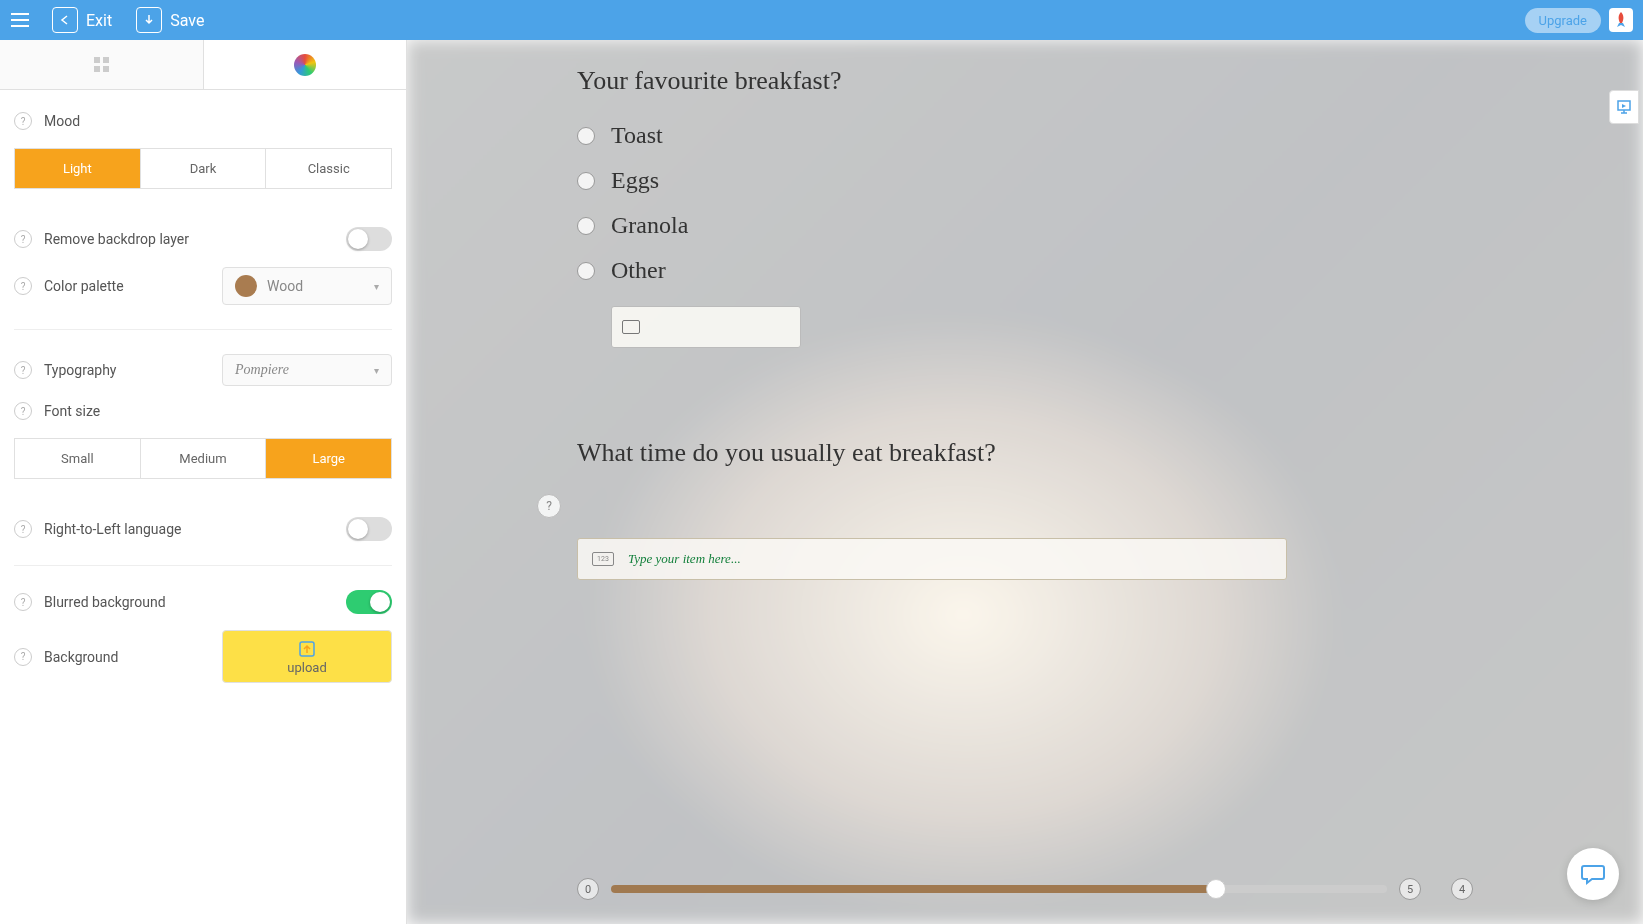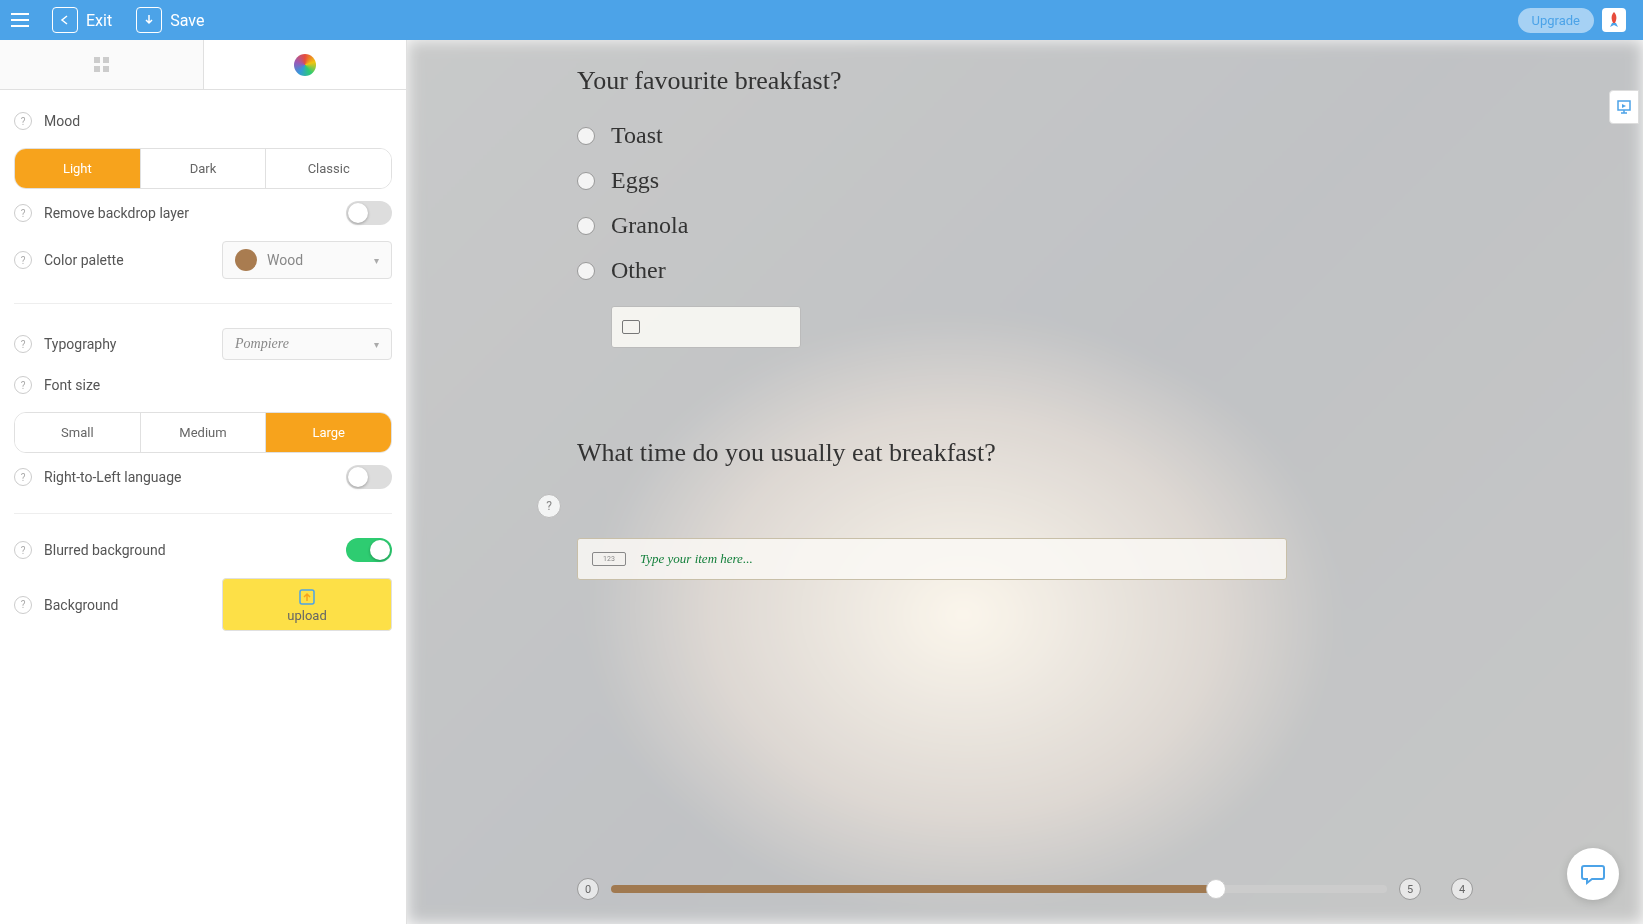--- a/index.html
+++ b/index.html
@@ -13,21 +13,21 @@
 
 .steps { position: absolute; left: 50%; transform: translateX(-50%); display:flex; height:40px; }
 .step { position: relative; height: 40px; display:flex; align-items:center; justify-content:center; min-width: 150px; padding: 0 30px 0 40px; color: white; font-size: 14px; cursor:pointer; }
 .step::after { content:''; position:absolute; right:-12px; top:0; width:0; height:0; border-top:20px solid transparent; border-bottom:20px solid transparent; border-left:12px solid #4ca3e8; z-index:2; }
 .step::before { content:''; position:absolute; right:-14px; top:0; width:0; height:0; border-top:20px solid transparent; border-bottom:20px solid transparent; border-left:12px solid rgba(255,255,255,0.5); z-index:1; }
 .step.active { background: #f7a31c; }
 .step.active::after { border-left-color:#f7a31c; }
 .step:last-child::after, .step:last-child::before { display:none; }
 .step .badge-alert { position:absolute; left:20px; width:18px; height:18px; background:#e74c3c; border-radius:50%; border:2px solid white; display:flex; align-items:center; justify-content:center; color:white; font-size:11px; font-weight:bold; }
 
-.upgrade { margin-left:auto; display:flex; align-items:flex-start; gap:8px; padding-right:17px; }
+.upgrade { margin-left:auto; display:flex; align-items:flex-start; gap:8px; padding-right:10px; }
 .upgrade-btn { background: rgba(255,255,255,0.5); color:#4ca3e8; padding:5px 14px; border-radius:14px; font-size:13px; cursor:pointer; }
 .rocket { width:24px; height:24px; background:white; border-radius:4px; display:flex; align-items:center; justify-content:center; }
 
 
 .main { display:flex; height: calc(100vh - 40px); }
 
 
 .sidebar { width: 407px; background:white; border-right:1px solid #e0e0e0; overflow-y:auto; }
 .side-tabs { height:50px; display:flex; border-bottom:1px solid #e0e0e0; }
 .side-tab { flex:1; display:flex; align-items:center; justify-content:center; cursor:pointer; border-right:1px solid #e0e0e0; }
@@ -37,21 +37,21 @@
 
 .grid-icon { display:grid; grid-template-columns:repeat(2,6px); gap:3px; }
 .grid-icon span { width:6px; height:6px; background:#ccc; }
 .color-wheel { width:22px; height:22px; border-radius:50%; background: conic-gradient(#e74c3c, #f1c40f, #2ecc71, #3498db, #9b59b6, #e74c3c); }
 
 .panel { padding: 14px; }
 .panel-row { display:flex; align-items:center; padding: 8px 0; }
 .help { width:18px; height:18px; border:1px solid #ccc; border-radius:50%; display:flex; align-items:center; justify-content:center; font-size:10px; color:#aaa; margin-right:12px; flex-shrink:0; }
 .panel-label { color:#555; font-size:14px; }
 
-.seg { display:flex; border:1px solid #e0e0e0; border-radius:12px; overflow:hidden; margin:10px 0 4px 0; }
+.seg { display:flex; border:1px solid #e0e0e0; border-radius:0; overflow:hidden; margin:10px 0 30px 0; }
 .seg-btn { flex:1; text-align:center; padding:12px 0; font-size:13px; color:#666; cursor:pointer; border-right:1px solid #e0e0e0; background:white; }
 .seg-btn:last-child { border-right:none; }
 .seg-btn.active { background:#f7a31c; color:white; }
 
 .toggle { width:46px; height:24px; background:#ddd; border-radius:12px; position:relative; cursor:pointer; margin-left:auto; flex-shrink:0; }
 .toggle::after { content:''; position:absolute; width:20px; height:20px; background:white; border-radius:50%; top:2px; left:2px; box-shadow:0 1px 3px rgba(0,0,0,0.3); }
 .toggle.on { background:#2ecc71; }
 .toggle.on::after { left:auto; right:2px; }
 
 .dropdown { margin-left:auto; display:flex; align-items:center; border:1px solid #e0e0e0; border-radius:4px; padding:7px 12px; min-width:170px; background:#fafafa; cursor:pointer; gap:10px; }
@@ -76,21 +76,21 @@
 .choice { display:flex; align-items:center; gap:16px; }
 .radio { width:18px; height:18px; border:1.5px solid #999; border-radius:50%; background:rgba(255,255,255,0.8); cursor:pointer; }
 .choice-label { font-family: Georgia, serif; font-size:24px; color:#333; }
 .other-input { margin-left:34px; margin-top:4px; width:190px; height:42px; border:1px solid #bbb; background:rgba(250,248,244,0.9); border-radius:3px; display:flex; align-items:center; padding:0 10px; }
 .kb-icon { width:18px; height:14px; border:1px solid #777; border-radius:2px; position:relative; }
 
 .q2 { margin-top:90px; }
 .q2-row { display:flex; align-items:center; gap:16px; margin-top:30px; }
 .hint-circle { width:24px; height:24px; border:1px solid #bbb; border-radius:50%; background:rgba(255,255,255,0.8); display:flex; align-items:center; justify-content:center; font-size:12px; color:#888; margin-left:-40px; margin-bottom:-10px; }
 .typed-input { flex:1; max-width: 710px; height:42px; border:1px solid #c8bfa8; background:rgba(250,248,244,0.85); border-radius:3px; display:flex; align-items:center; padding:0 14px; gap:14px; }
-.num-icon { width:34px; height:14px; border:1px solid #888; border-radius:2px; font-size:7px; display:flex; align-items:center; justify-content:center; color:#888; }
+.num-icon { width:22px; height:14px; border:1px solid #888; border-radius:2px; font-size:7px; display:flex; align-items:center; justify-content:center; color:#888; }
 .placeholder { font-family: Georgia, serif; font-style:italic; font-size:13px; color:#15803d; }
 
 
 .progress-bar { position:absolute; bottom:24px; left:170px; right:170px; display:flex; align-items:center; gap:12px; }
 .prog-num-circle { width:22px; height:22px; border:1px solid #999; border-radius:50%; display:flex; align-items:center; justify-content:center; font-size:11px; color:#666; background:rgba(255,255,255,0.6); }
 .prog-track { flex:1; height:8px; background:#ccc; border-radius:4px; position:relative; }
 .prog-fill { position:absolute; left:0; top:0; height:8px; background:#a07950; border-radius:4px; width:78%; }
 .prog-handle { position:absolute; left:78%; top:50%; transform:translate(-50%,-50%); width:20px; height:20px; background:white; border:1px solid #ccc; border-radius:50%; }
 
 

